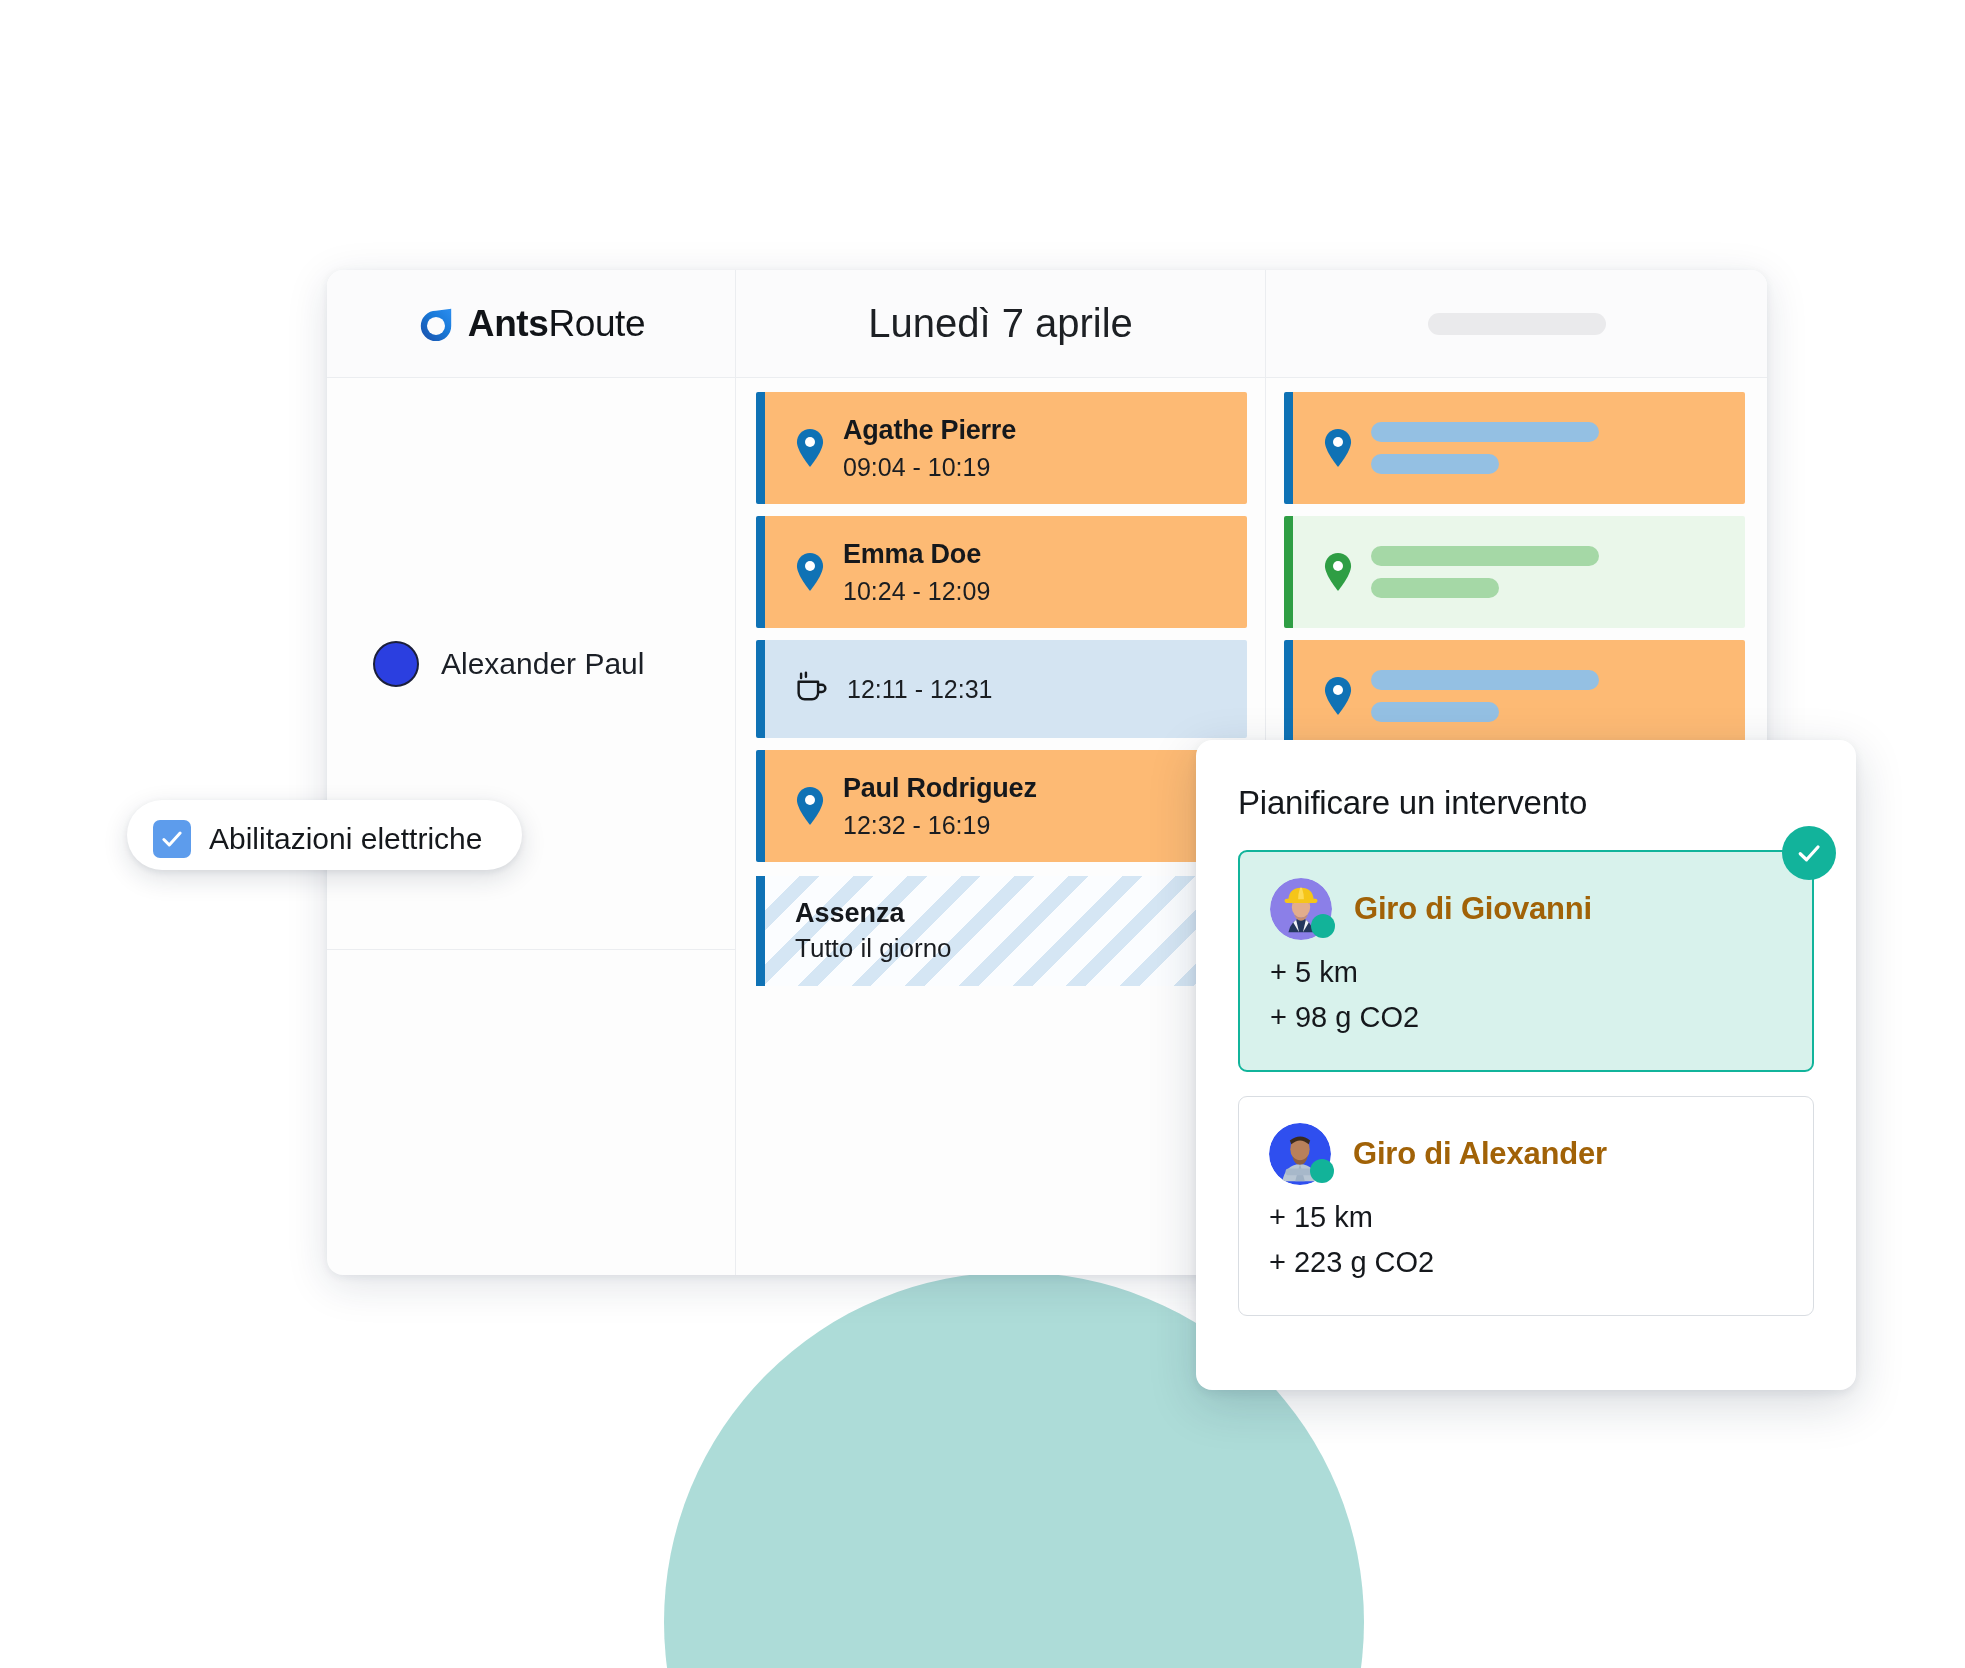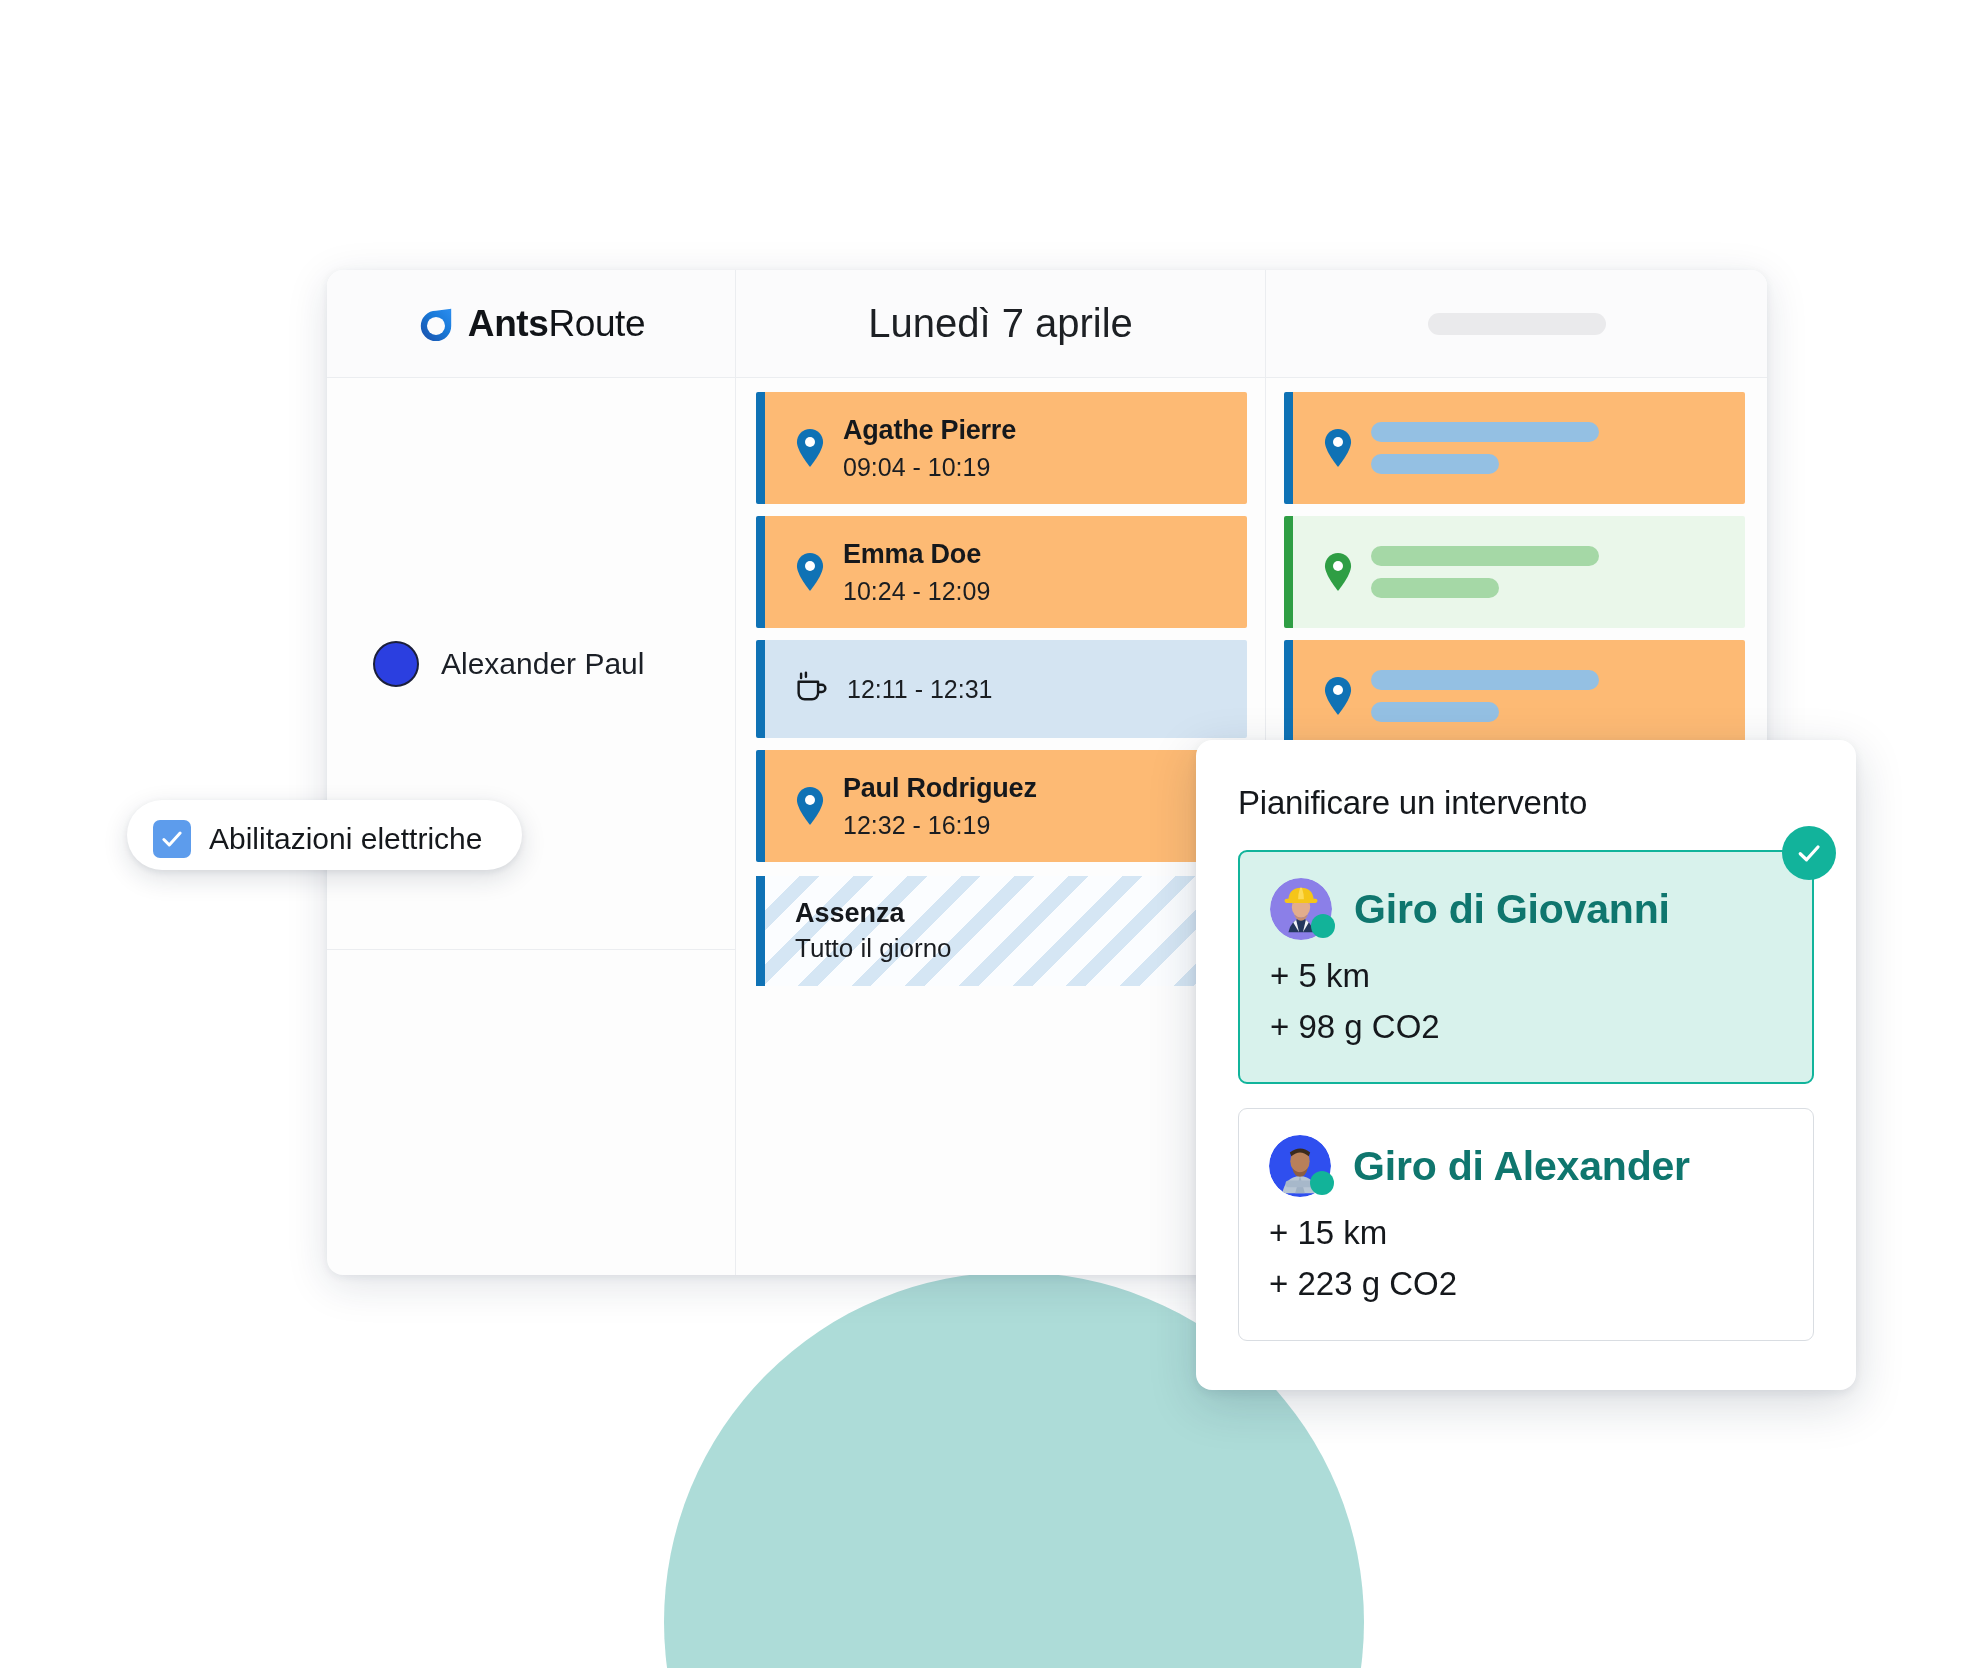--- a/index.html
+++ b/index.html
@@ -147,22 +147,22 @@
   .route-card.selected { background: #d8f2ec; border: 2px solid #11b49b; }
   .route-card.plain { background: #fff; border: 1px solid #d9dde2; }
   .route-head { display: flex; align-items: center; gap: 22px; margin-bottom: 10px; }
   .avatar { position: relative; width: 62px; height: 62px; flex: 0 0 62px; }
   .avatar svg { display:block; border-radius: 50%; }
   .avatar .status-dot {
     position: absolute; right: -3px; bottom: 2px;
     width: 24px; height: 24px; border-radius: 50%;
     background: #12b399;
   }
-  .route-name { font-size: 41px; font-weight: 700; color: #0f766e; letter-spacing: -.2px; white-space: nowrap; text-align: right; }
-  .route-stat { font-size: 33px; color: #15181c; line-height: 1.55; white-space: nowrap; }
+  .route-name { font-size: 31px; font-weight: 700; color: #a16207; letter-spacing: -.2px; white-space: nowrap; text-align: right; }
+  .route-stat { font-size: 29px; color: #15181c; line-height: 1.55; white-space: nowrap; }
   .check-badge {
     position: absolute; right: -24px; top: -26px;
     width: 54px; height: 54px; border-radius: 50%;
     background: #12b39b;
     display: flex; align-items: center; justify-content: center;
   }
 </style>
 </head>
 <body>
 

